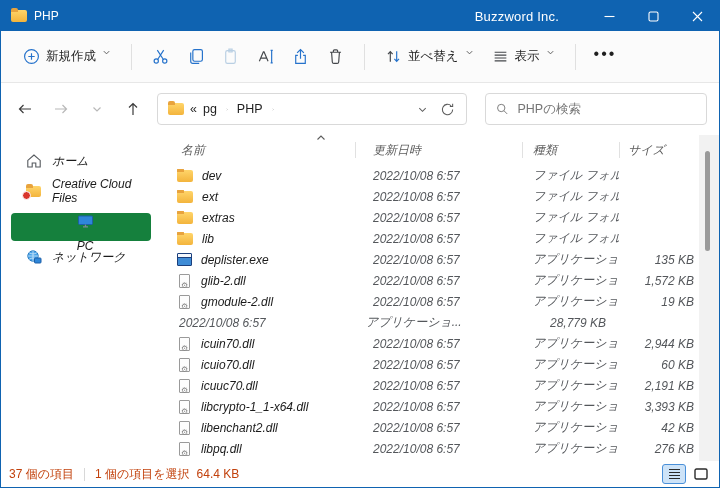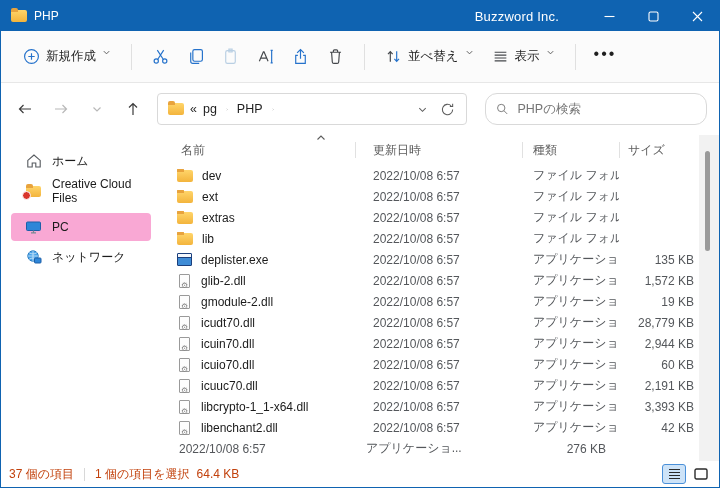--- a/index.html
+++ b/index.html
@@ -25,29 +25,29 @@
   .tsep { width:1px; height:26px; background:#e0e0e0; margin:0 10px; }
   .chev { color:#5f5f5f; }
   .more-dots { font-size:16px; letter-spacing:2px; color:#1f1f1f; padding:0 6px 6px 6px; }
 
   
   .navbar { height:52px; background:#ffffff; display:flex; align-items:center; padding:0 12px 0 8px; gap:4px; flex:0 0 auto; }
   .nbtn { width:32px; height:32px; display:flex; align-items:center; justify-content:center; border-radius:4px; }
   .addressbar { height:32px; flex:0 0 310px; margin-left:4px; border:1px solid #d9d9d9; border-radius:4px; background:#fff; display:flex; align-items:center; padding:0 6px 0 10px; gap:6px; font-size:12.5px; color:#1f1f1f; }
   .crumb-sep { color:#5f5f5f; font-size:11px; padding:0 3px; }
   .addr-spacer { flex:1; }
-  .searchbox { height:32px; flex:1; margin-left:14px; border:1px solid #d9d9d9; border-radius:12px; background:#fff; display:flex; align-items:center; padding:0 10px; gap:9px; }
+  .searchbox { height:32px; flex:1; margin-left:14px; border:1px solid #d9d9d9; border-radius:4px; background:#fff; display:flex; align-items:center; padding:0 10px; gap:9px; }
   .searchbox input { border:none; outline:none; font-size:12.5px; color:#1f1f1f; width:100%; font-family:inherit; background:transparent; }
   .searchbox input::placeholder { color:#767676; }
 
   
-  .main { flex:1; display:flex; min-height:0; }
+  .main { flex:1; display:flex; min-height:0;font-style:italic; }
   .sidebar { width:160px; flex:0 0 160px; padding:12px 10px 0 10px; }
   .side-item { height:28px; display:flex; align-items:center; gap:10px; padding:0 6px 0 14px; border-radius:4px; font-size:12px; color:#1b1b1b; margin-bottom:2px; cursor:default; }
-  .side-item.selected { background:#f9a8d4; }
+  .side-item.selected { background:#15803d;flex-direction:column; }
   .side-item.group-gap { margin-top:8px; }
   .side-item .sico { width:17px; display:flex; justify-content:center; flex:0 0 auto; }
 
   .content { flex:1; display:flex; flex-direction:column; min-width:0; }
   .cols-grid { display:grid; grid-template-columns:194px 167px 97px 88px; }
   .list-header { height:30px; align-items:center; font-size:12px; color:#5c5c5c; flex:0 0 auto; }
   .hcell { position:relative; height:100%; display:flex; align-items:center; cursor:default; }
   .hcell span { white-space:nowrap; }
   .hcell.h-name span { padding-left:20px; }
   .hcell.h-date span { padding-left:18px; }
@@ -356,24 +356,20 @@
     <span class="cell-name">
               <span class="c-ico ico-dll"></span>
               <span class="c-name">gmodule-2.dll</span>
             </span>
     <span class="cell-date c-date">2022/10/08 6:57</span>
     <span class="cell-type c-type">アプリケーショ...</span>
     <span class="cell-size c-size">19 KB</span>
   </div>
 
   <div class="row cols-grid">
-    <span class="cell-name">
-              <span class="c-ico ico-dll"></span>
-              <span class="c-name">icudt70.dll</span>
-            </span>
     <span class="cell-date c-date">2022/10/08 6:57</span>
     <span class="cell-type c-type">アプリケーショ...</span>
     <span class="cell-size c-size">28,779 KB</span>
   </div>
 
   <div class="row cols-grid">
     <span class="cell-name">
               <span class="c-ico ico-dll"></span>
               <span class="c-name">icuin70.dll</span>
             </span>
@@ -416,20 +412,24 @@
     <span class="cell-name">
               <span class="c-ico ico-dll"></span>
               <span class="c-name">libenchant2.dll</span>
             </span>
     <span class="cell-date c-date">2022/10/08 6:57</span>
     <span class="cell-type c-type">アプリケーショ...</span>
     <span class="cell-size c-size">42 KB</span>
   </div>
 
   <div class="row cols-grid">
+    <span class="cell-name">
+              <span class="c-ico ico-dll"></span>
+              <span class="c-name">libpq.dll</span>
+            </span>
     <span class="cell-date c-date">2022/10/08 6:57</span>
     <span class="cell-type c-type">アプリケーショ...</span>
     <span class="cell-size c-size">276 KB</span>
   </div>
 </div>
     </div>
 
     <div class="scrollbar">
       <div class="scroll-thumb"></div>
     </div>

